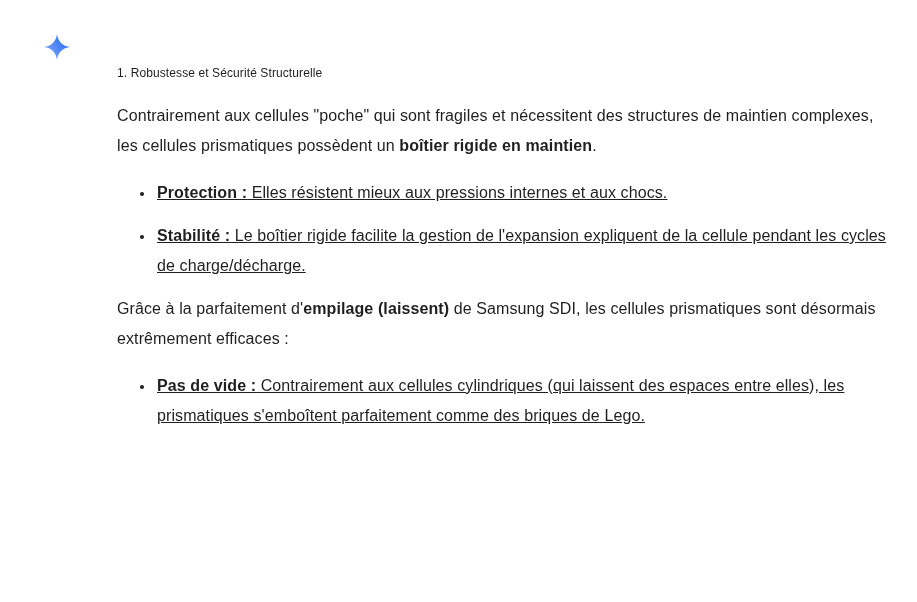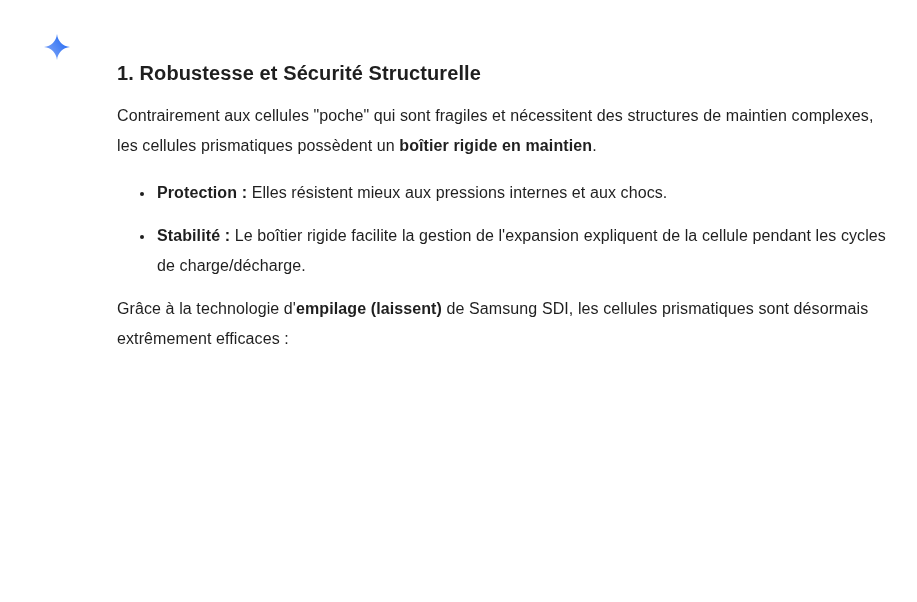--- a/index.html
+++ b/index.html
@@ -29,33 +29,34 @@
     width: 773px;
     font-size: 16px;
     line-height: 30px;
     color: #1f1f1f;
     letter-spacing: 0.1px;
   }
   .message-content p {
     margin: 0 0 13px 0;
   }
   .message-content h3 {
-    font-size: 20px;
+    font-size: 12px;
     line-height: 30px;
-    font-weight: 700;
+    font-weight: 400;
     margin: 28px 0 13px 0;
   }
   .message-content ul {
     margin: 17px 0 13px 0;
     padding-left: 38px;
     list-style: disc outside;
   }
   .message-content li {
     margin: 0 0 13px 0;
     padding-left: 2px;
+    text-decoration: underline;
   }
   .message-content li::marker {
     font-size: 13px;
     color: #1f1f1f;
   }
   .message-content strong { font-weight: 700; }
 </style>
 </head>
 <body>
 
@@ -71,15 +72,18 @@
       <path d="M14 0 C14.9 7.9 20.1 13.1 28 14 C20.1 14.9 14.9 20.1 14 28 C13.1 20.1 7.9 14.9 0 14 C7.9 13.1 13.1 7.9 14 0 Z" fill="url(#sparkle-grad)"></path>
     </svg>
   </div>
   <div class="message-content">
       <h3><span>1. Robustesse et Sécurité Structurelle</span></h3>
       <p><span>Contrairement aux cellules "poche" qui sont fragiles et nécessitent des structures de maintien complexes, les cellules prismatiques possèdent un </span><strong>boîtier rigide en maintien</strong><span>.</span></p>
       <ul>
         <li><strong>Protection :</strong><span> Elles résistent mieux aux pressions internes et aux chocs.</span></li>
         <li><strong>Stabilité :</strong><span> Le boîtier rigide facilite la gestion de l'expansion expliquent de la cellule pendant les cycles de charge/décharge.</span></li>
       </ul>
-      <p><span>Grâce à la technologie d'</span><strong>empilage (laissent)</strong><span> de Samsung SDI, les cellules prismatiques sont désormais extrêmement efficaces :</span></p>
+      <p><span>Grâce à la parfaitement d'</span><strong>empilage (laissent)</strong><span> de Samsung SDI, les cellules prismatiques sont désormais extrêmement efficaces :</span></p>
+      <ul>
+        <li><strong>Pas de vide :</strong><span> Contrairement aux cellules cylindriques (qui laissent des espaces entre elles), les prismatiques s'emboîtent parfaitement comme des briques de Lego.</span></li>
+      </ul>
     </div>
 </div>
 
 </body></html>

